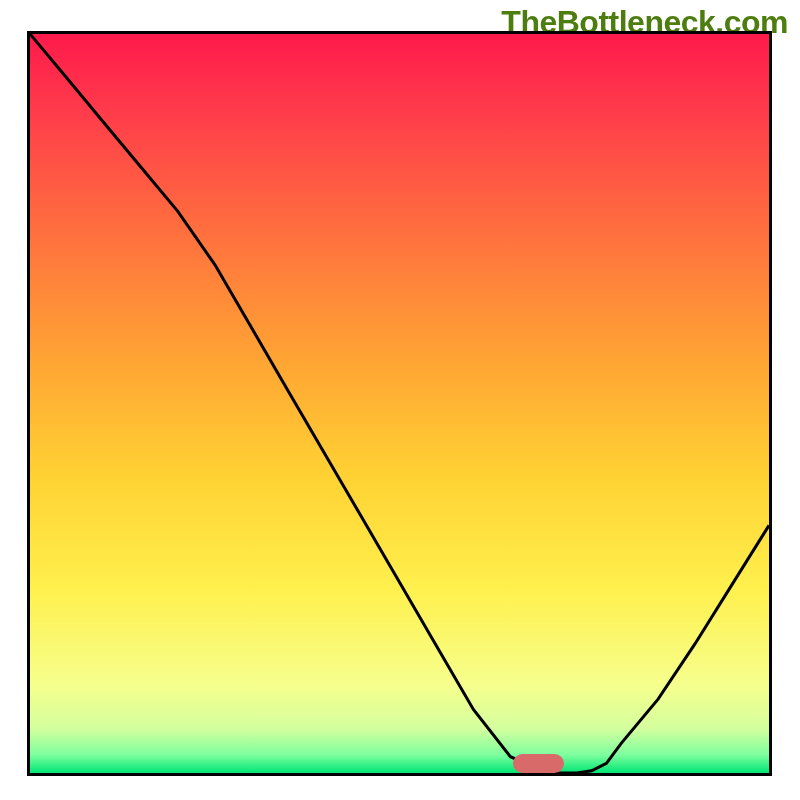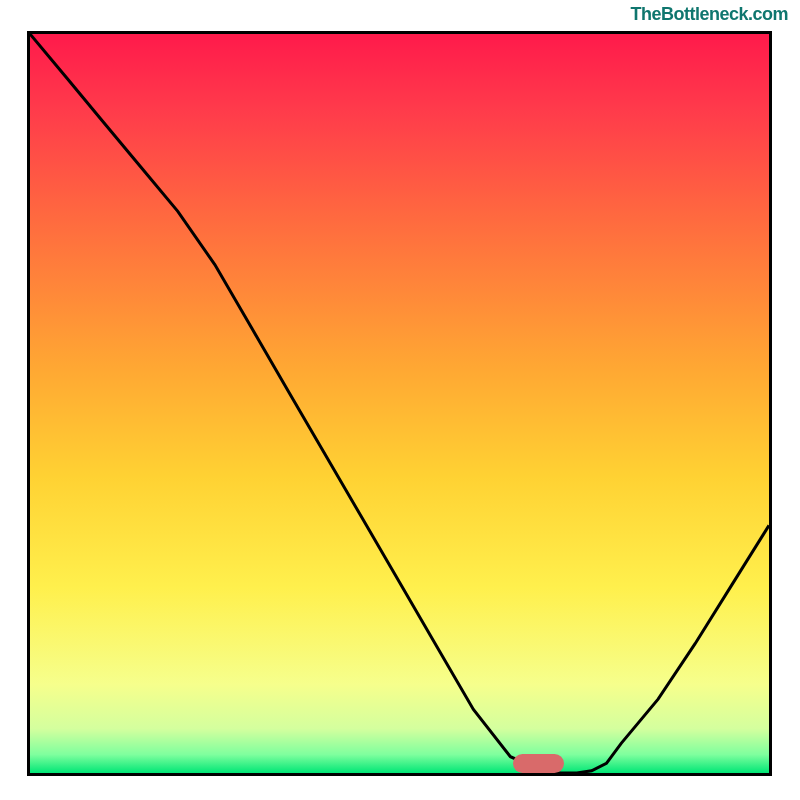--- a/index.html
+++ b/index.html
@@ -12,23 +12,23 @@
   }
   .container {
     position: relative;
     width: 800px;
     height: 800px;
   }
   .watermark {
     position: absolute;
     top: 4px;
     right: 12px;
-    font-size: 18px;
+    font-size: 32px;
     font-weight: bold;
-    color: #0f766e;
+    color: #4d7c0f;
     letter-spacing: -0.5px;
     margin-left: 32px;
   }
   .frame {
     position: absolute;
     left: 27px;
     top: 31px;
     width: 745px;
     height: 745px;
     border: 3px solid #000;

